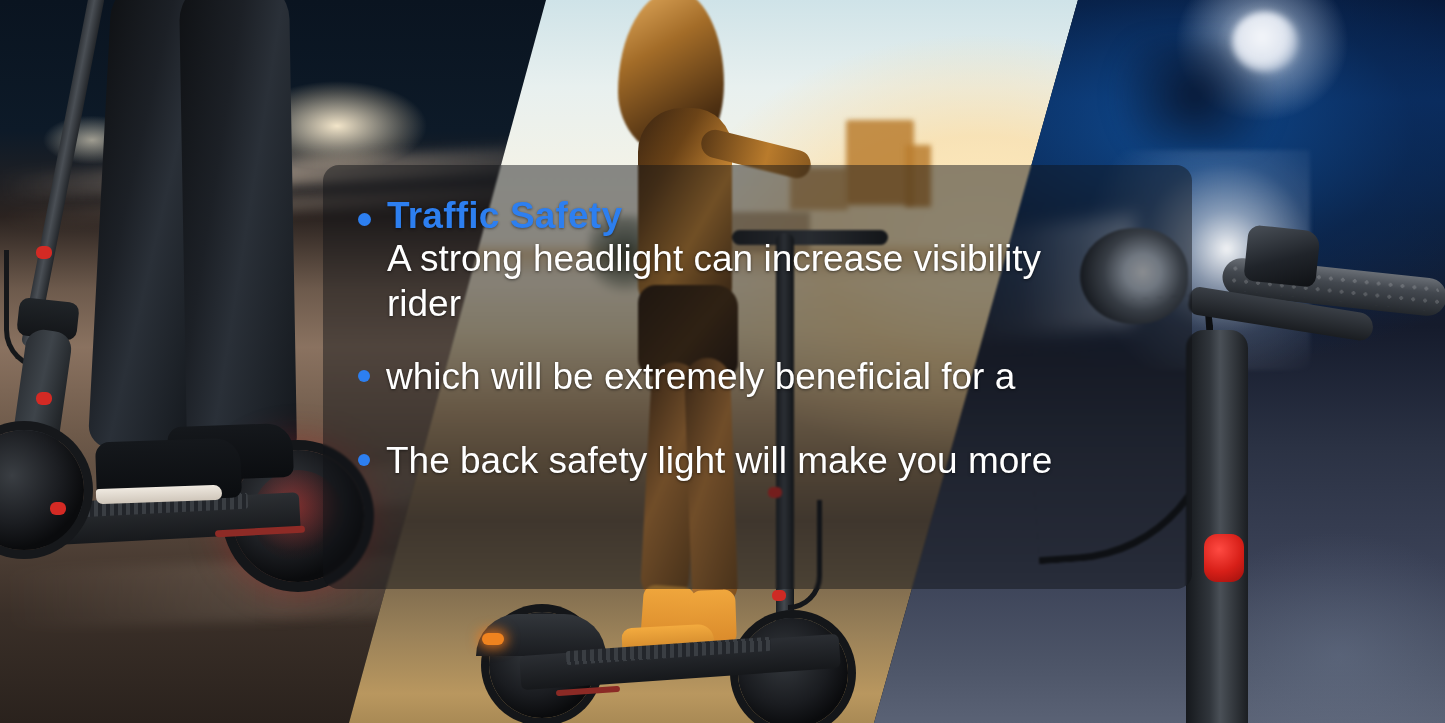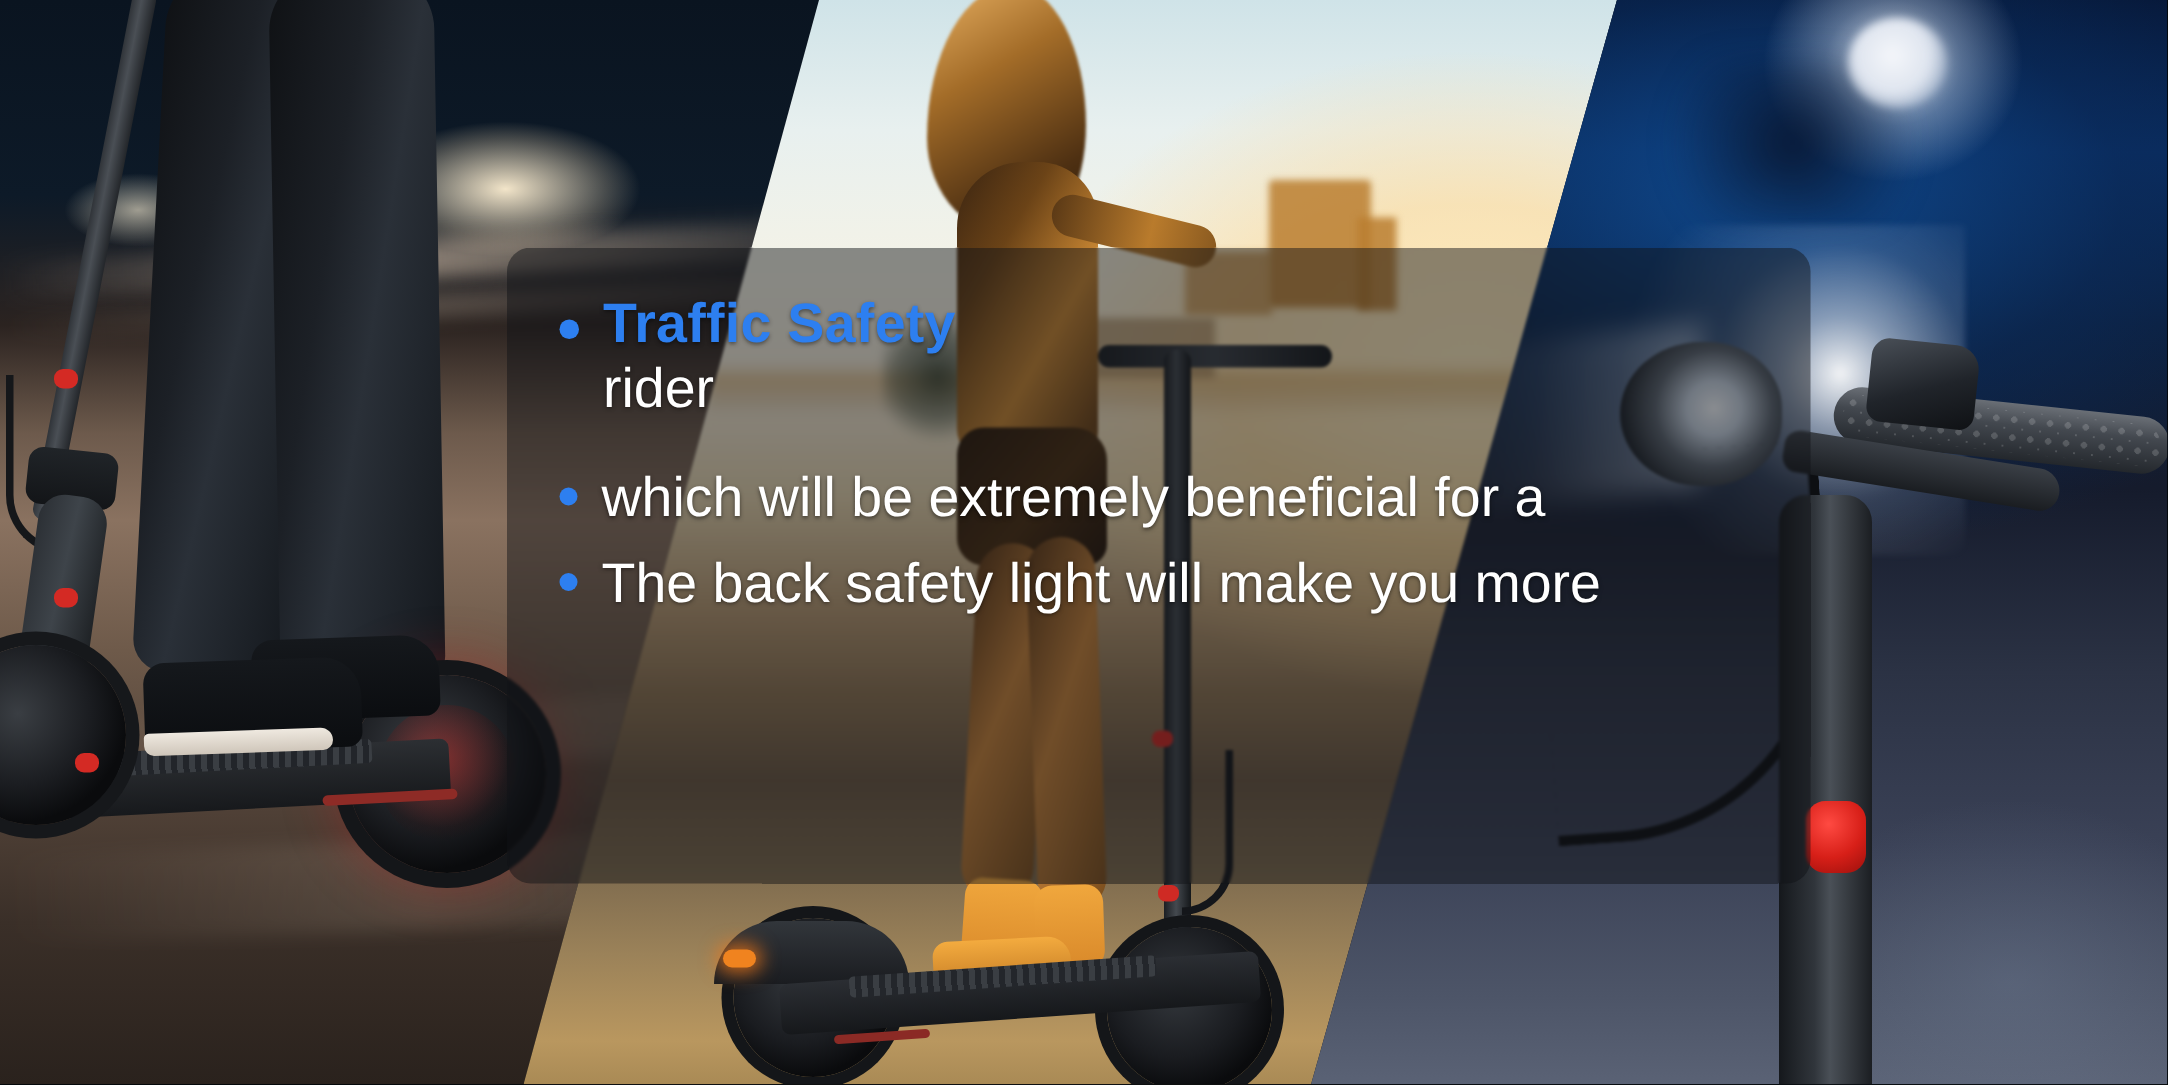--- a/index.html
+++ b/index.html
@@ -158,21 +158,21 @@
   .post{ position:absolute; left:1186px; top:330px; width:62px; height:393px; border-radius:18px 18px 0 0;
      background:linear-gradient(90deg,#15181c 0%,#30353b 38%,#4a5057 55%,#1b1e22 100%); }
   .r-redbtn{ position:absolute; left:1204px; top:534px; width:40px; height:48px; border-radius:13px;
      background:radial-gradient(circle at 38% 32%, #ff4a42, #d71f18 55%, #9c100c); }
   .r-cable{ position:absolute; left:1030px; top:300px; width:190px; height:258px;
      border-right:7px solid #0d0f12; border-bottom:7px solid #0d0f12; border-radius:0 0 150px 0; transform:rotate(-4deg); }
 
   
   .overlay{
     position:absolute;
-    left:338px; top:165px;
+    left:323px; top:165px;
     width:869px; height:424px;
     border-radius:16px;
     background:rgba(16,18,22,.48);
     backdrop-filter:blur(1px);
     padding:30px 28px 0 35px;
   }
   .bullet-row{ position:relative; display:flex; align-items:flex-start; }
   .dot{
     flex:0 0 auto;
     width:13px; height:13px; border-radius:50%;
@@ -186,21 +186,21 @@
     line-height:1.05; letter-spacing:.2px;
     text-shadow:0 1px 3px rgba(0,0,0,.45);
   }
   .body{
     font-size:37px; color:#ffffff; line-height:1.22;
     text-shadow:0 1px 3px rgba(0,0,0,.55);
     font-weight:400;
   }
   .blk-1{ margin-top:2px; }
   .blk-2{ margin-top:28px; }
-  .blk-3{ margin-top:12px; }
+  .blk-3{ margin-top:39px; }
   .nowrap-line{ display:block; white-space:pre; }
 </style>
 </head>
 <body>
 
 <div class="banner">
 
   <div class="panel panel-left">
     <div class="road-band rb1"></div>
     <div class="road-band rb2"></div>
@@ -276,20 +276,21 @@
     </div>
     <div class="r-redbtn"></div>
   </div>
 
   <div class="overlay">
 
     <div class="bullet-row blk-1">
       <span class="dot"></span>
       <span class="btext">
         <span class="heading">Traffic Safety</span>
+        <span class="body nowrap-line">A strong headlight can increase visibility</span>
         <span class="body nowrap-line">rider</span>
       </span>
     </div>
 
     <div class="bullet-row blk-2">
       <span class="dot small"></span>
       <span class="btext">
         <span class="body nowrap-line">which will be extremely beneficial for a</span>
       </span>
     </div>

